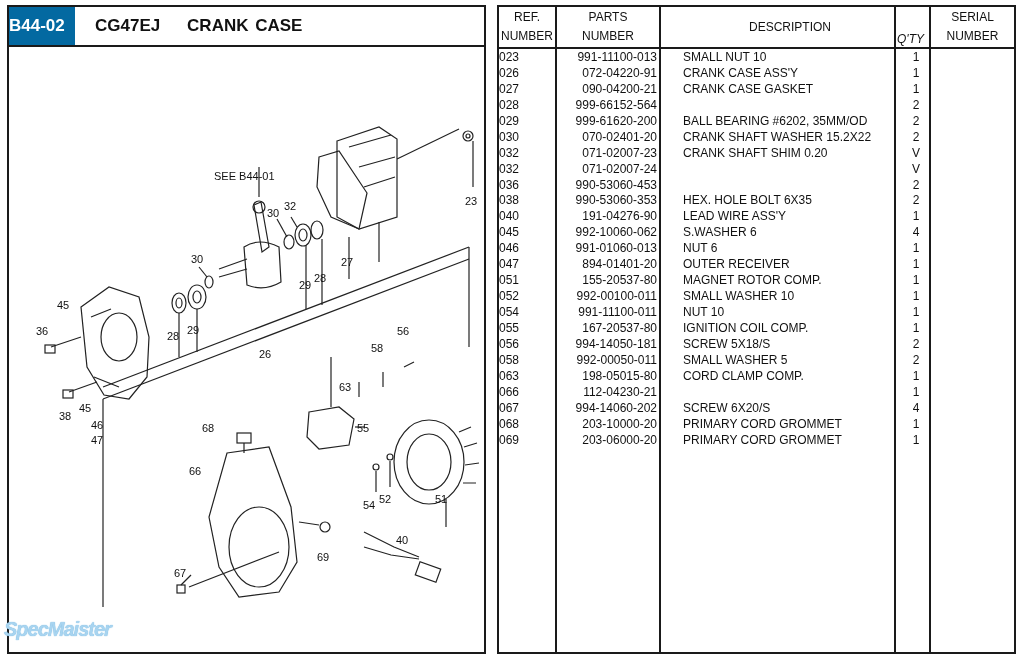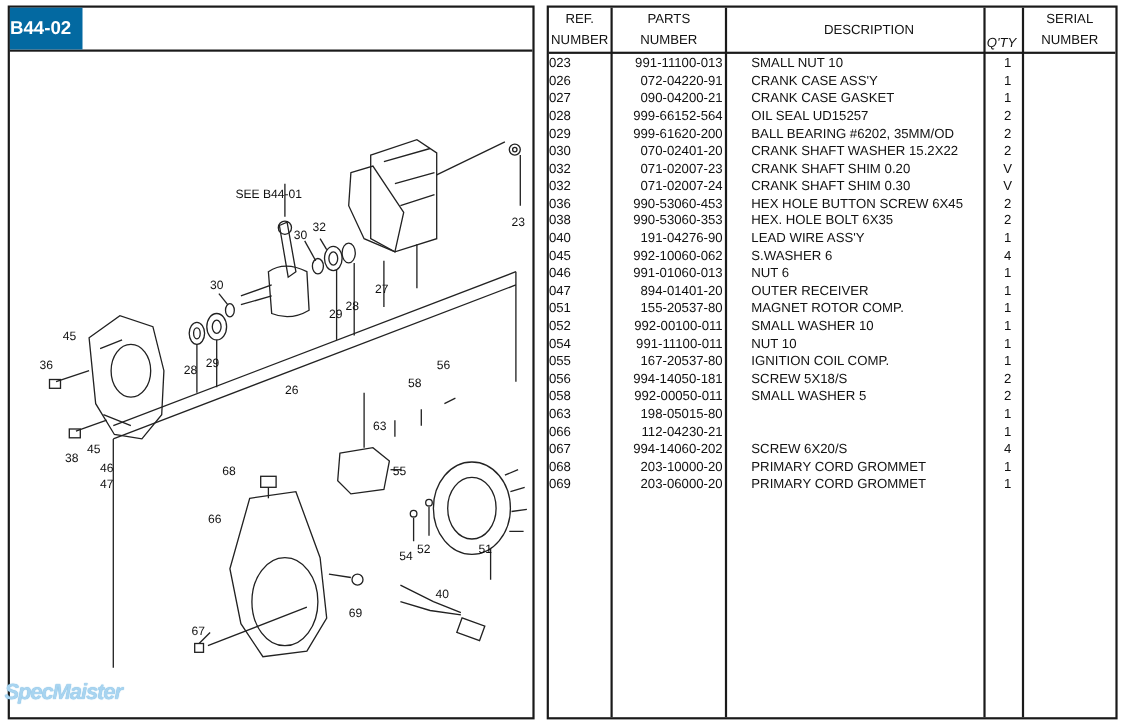--- a/index.html
+++ b/index.html
@@ -34,20 +34,21 @@
   .c-desc { left:184px; width:230px; }
   .c-qty { left:400px; width:34px; text-align:center; }
   .c-serial { left:434px; width:83px; text-align:center; }
 </style>
 </head>
 <body>
 
 <div class="left-panel">
   <div class="title-bar">
     <div class="page-code">B44-02</div>
+    <div class="page-title" style="white-space:pre;">CG47EJ    CRANK CASE</div>
   </div>
   <div class="diagram">
     <svg viewBox="0 0 475 605" xmlns="http://www.w3.org/2000/svg" fill="none" stroke="#222" stroke-width="1.2">
 
       <g>
         <path d="M318 94 L360 80 L378 92 L378 170 L340 182 L318 170 Z"></path>
         <path d="M300 110 L320 104 L348 146 L340 182 L312 170 L298 140 Z"></path>
         <path d="M330 100 L372 88 M340 120 L376 110 M345 140 L376 130"></path>
         <line x1="378" y1="112" x2="440" y2="82"></line>
       </g>
@@ -226,21 +227,20 @@
       <div class="row">
         <span class="c-ref">027</span>
         <span class="c-part">090-04200-21</span>
         <span class="c-desc">CRANK CASE GASKET</span>
         <span class="c-qty">1</span>
         <span class="c-serial"></span>
       </div>
       <div class="row">
         <span class="c-ref">028</span>
         <span class="c-part">999-66152-564</span>
-        <span class="c-desc">OIL SEAL UD15257</span>
         <span class="c-qty">2</span>
         <span class="c-serial"></span>
       </div>
       <div class="row">
         <span class="c-ref">029</span>
         <span class="c-part">999-61620-200</span>
         <span class="c-desc">BALL BEARING #6202, 35MM/OD</span>
         <span class="c-qty">2</span>
         <span class="c-serial"></span>
       </div>
@@ -254,28 +254,26 @@
       <div class="row">
         <span class="c-ref">032</span>
         <span class="c-part">071-02007-23</span>
         <span class="c-desc">CRANK SHAFT SHIM 0.20</span>
         <span class="c-qty">V</span>
         <span class="c-serial"></span>
       </div>
       <div class="row">
         <span class="c-ref">032</span>
         <span class="c-part">071-02007-24</span>
-        <span class="c-desc">CRANK SHAFT SHIM 0.30</span>
         <span class="c-qty">V</span>
         <span class="c-serial"></span>
       </div>
       <div class="row">
         <span class="c-ref">036</span>
         <span class="c-part">990-53060-453</span>
-        <span class="c-desc">HEX HOLE BUTTON SCREW 6X45</span>
         <span class="c-qty">2</span>
         <span class="c-serial"></span>
       </div>
       <div class="row">
         <span class="c-ref">038</span>
         <span class="c-part">990-53060-353</span>
         <span class="c-desc">HEX. HOLE BOLT 6X35</span>
         <span class="c-qty">2</span>
         <span class="c-serial"></span>
       </div>
@@ -345,20 +343,21 @@
       <div class="row">
         <span class="c-ref">058</span>
         <span class="c-part">992-00050-011</span>
         <span class="c-desc">SMALL WASHER 5</span>
         <span class="c-qty">2</span>
         <span class="c-serial"></span>
       </div>
       <div class="row">
         <span class="c-ref">063</span>
         <span class="c-part">198-05015-80</span>
+        <span class="c-desc">CORD CLAMP COMP.</span>
         <span class="c-qty">1</span>
         <span class="c-serial"></span>
       </div>
       <div class="row">
         <span class="c-ref">066</span>
         <span class="c-part">112-04230-21</span>
         <span class="c-qty">1</span>
         <span class="c-serial"></span>
       </div>
       <div class="row">

